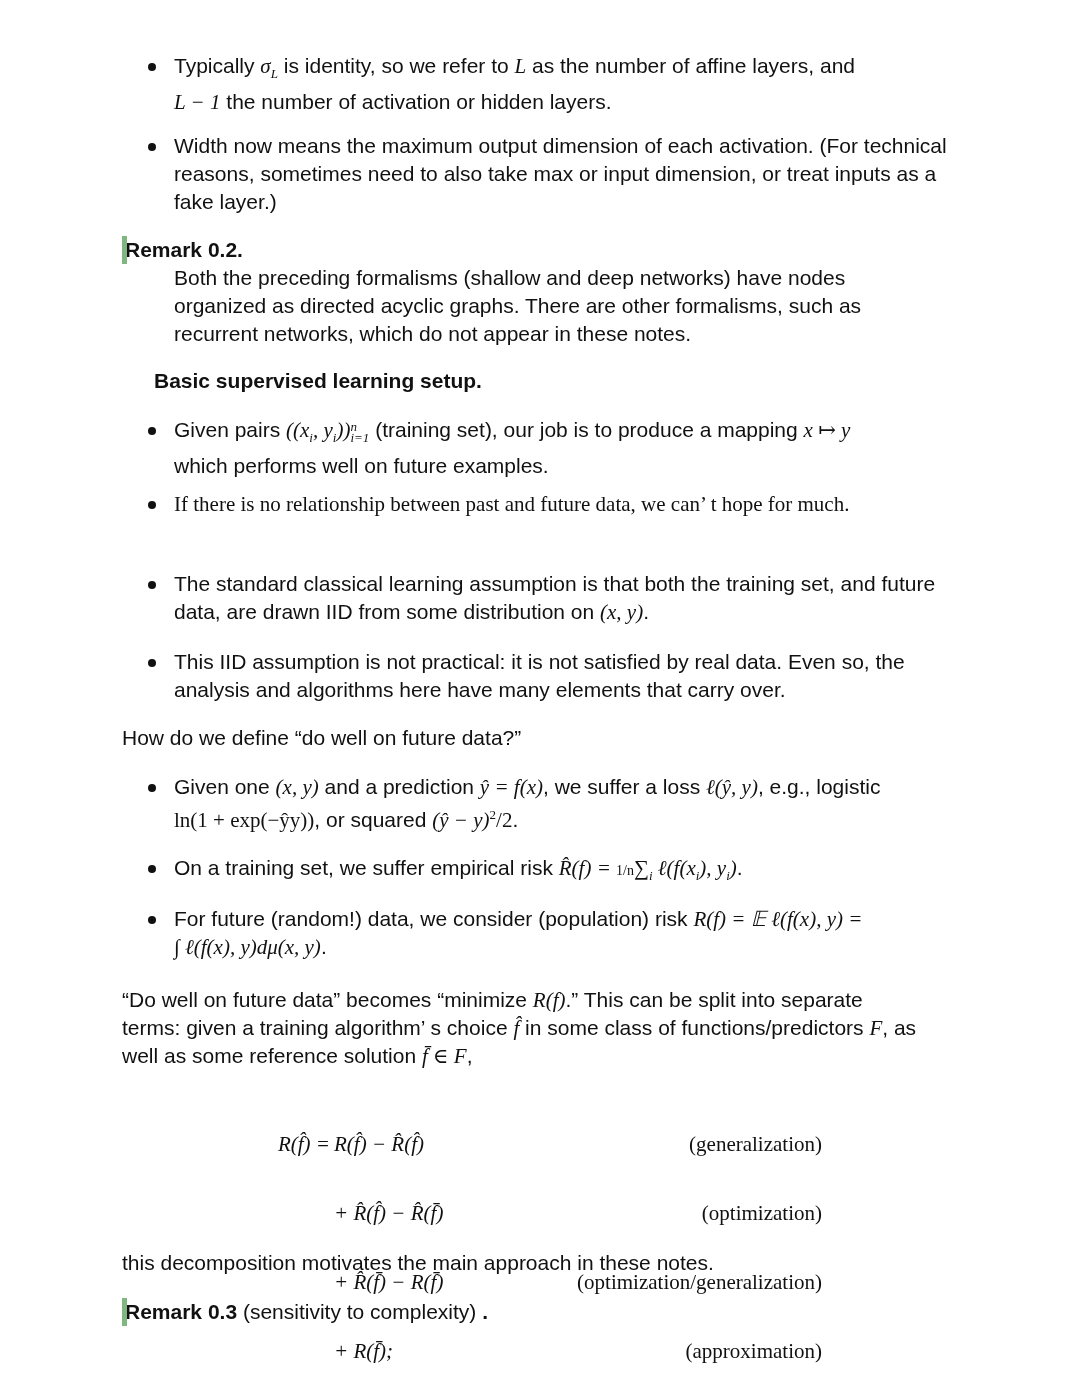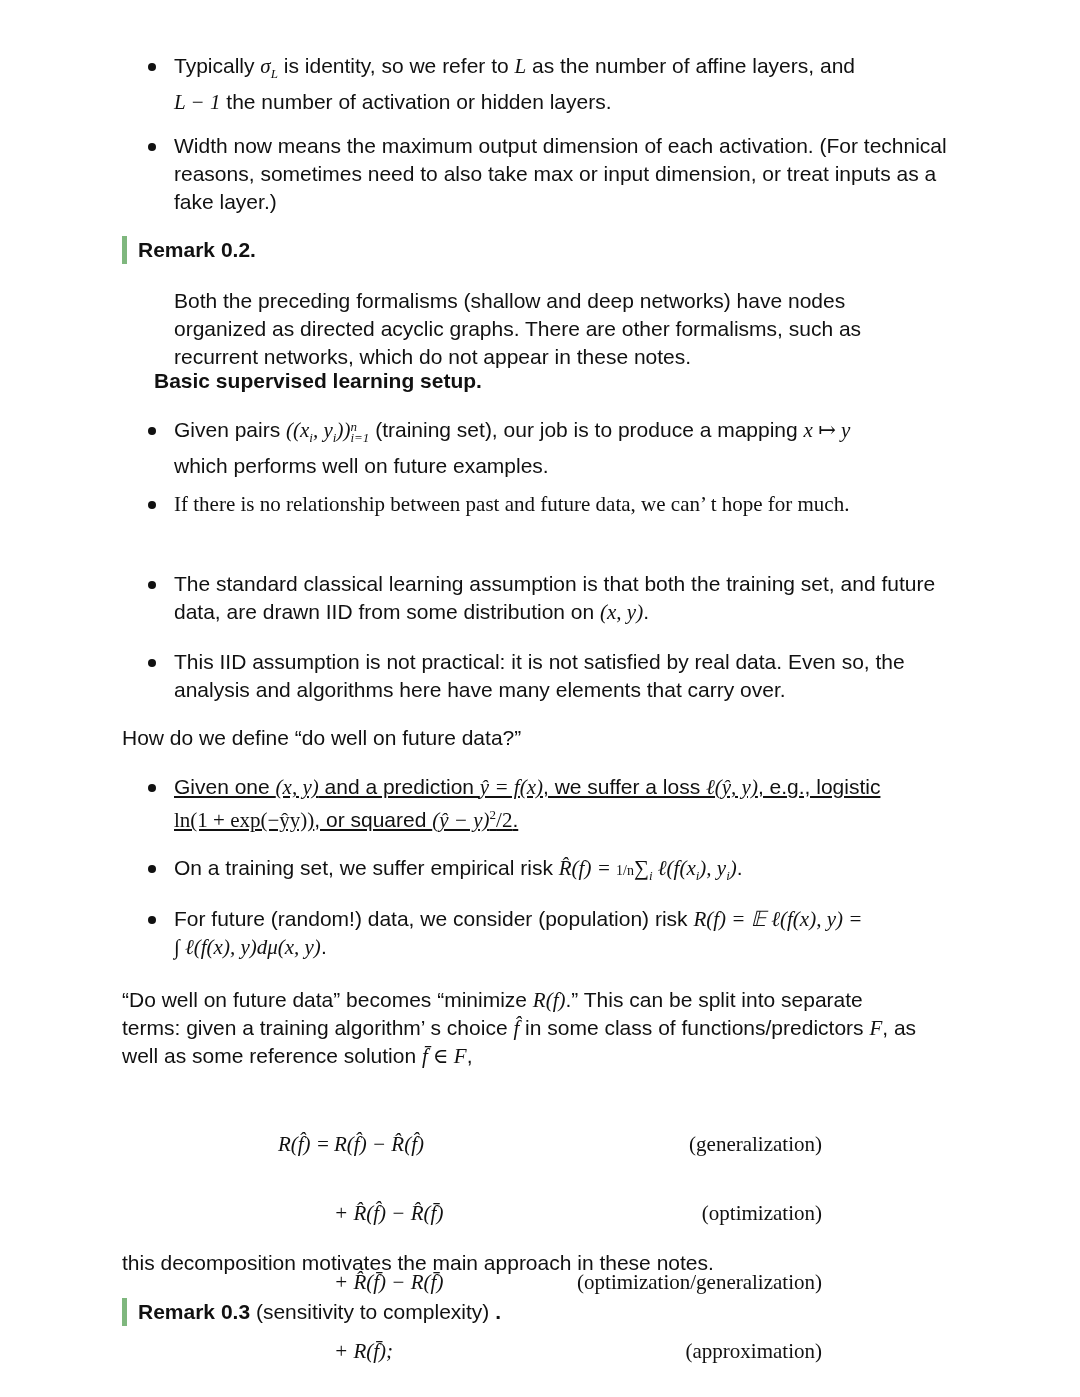--- a/index.html
+++ b/index.html
@@ -12,21 +12,21 @@
   .page { position: absolute; left: 0; top: 0; width: 1080px; height: 1278px; }
   .math { font-family: "Liberation Serif", "DejaVu Serif", serif; font-style: italic; }
   .mathr { font-family: "Liberation Serif", "DejaVu Serif", serif; font-style: normal; }
   .block { position: absolute; left: 122px; width: 840px; line-height: 28px; }
   .bullet { position: absolute; left: 148px; width: 815px; line-height: 28px; }
   .bullet .dot {
     position: absolute; left: 0; top: 11px; width: 8px; height: 8px; border-radius: 50%;
     background: #111;
   }
   .bullet .txt { margin-left: 26px; display: block; }
-  .remark-head { position: absolute; left: 122px; line-height: 28px; font-weight: bold; padding-left: 16px; }
+  .remark-head { position: absolute; left: 122px; line-height: 28px; font-weight: bold; padding-left: 3px; }
   .remark-head .bar {
     position: absolute; left: 0; top: 0; width: 5px; height: 28px; background: #7fb77e;
   }
   .remark-head .sub { font-weight: normal; }
   .remark-body { position: absolute; left: 174px; width: 760px; line-height: 28px; }
   .heading { position: absolute; left: 122px; font-weight: bold; line-height: 28px; }
   .eq { position: absolute; left: 250px; width: 572px; font-family: "Liberation Serif", "DejaVu Serif", serif; font-size: 21px; }
   .eq-row { position: relative; height: 33px; line-height: 33px; margin-top: 36px; }
   .eq-lhs { position: absolute; left: 0; width: 80px; text-align: right; }
   .eq-rhs { position: absolute; left: 84px; }
@@ -47,21 +47,21 @@
 
   <div class="bullet" style="top:132px;">
     <span class="dot"></span>
     <span class="txt">Width now means the maximum output dimension of each activation. (For technical reasons, sometimes need to also take max or input dimension, or treat inputs as a fake layer.)</span>
   </div>
 
   <div class="remark-head" style="top:236px;">
     <span class="bar"></span>
     <span>Remark 0.2.</span>
   </div>
-  <div class="remark-body" style="top:264px;margin-top:23px;">Both the preceding formalisms (shallow and deep networks) have nodes organized as directed acyclic graphs. There are other formalisms, such as recurrent networks, which do not appear in these notes.</div>
+  <div class="remark-body" style="top:264px;">Both the preceding formalisms (shallow and deep networks) have nodes organized as directed acyclic graphs. There are other formalisms, such as recurrent networks, which do not appear in these notes.</div>
 
   <div class="heading" style="top:367px;margin-left:32px;">Basic supervised learning setup.</div>
 
   <div class="bullet" style="top:416px;">
     <span class="dot"></span>
     <span class="txt">
       <span>Given pairs </span><span class="math"><span>((x</span><sub style="font-size:13px;">i</sub><span>, y</span><sub style="font-size:13px;">i</sub><span>))</span><span style="display:inline-block;vertical-align:middle;line-height:11px;font-size:13px;"><span style="display:block;">n</span><span style="display:block;">i=1</span></span></span><span> (training set), our job is to produce a mapping </span><span class="math">x ↦ y</span><br>
       <span>which performs well on future examples.</span>
     </span>
   </div>
@@ -78,21 +78,21 @@
     </span>
   </div>
 
   <div class="bullet" style="top:648px;">
     <span class="dot"></span>
     <span class="txt">This IID assumption is not practical: it is not satisfied by real data. Even so, the analysis and algorithms here have many elements that carry over.</span>
   </div>
 
   <div class="block" style="top:724px;">How do we define   “do well on future data?”</div>
 
-  <div class="bullet" style="top:773px;text-decoration:underline;">
+  <div class="bullet" style="top:773px;">
     <span class="dot"></span>
     <span class="txt">
       <span>Given one </span><span class="math">(x, y)</span><span> and a prediction </span><span class="math">ŷ = f(x)</span><span>, we suffer a loss </span><span class="math">ℓ(ŷ, y)</span><span>, e.g., logistic</span><br>
       <span class="mathr">ln(1 + exp(−ŷy))</span><span>, or squared </span><span class="math">(ŷ − y)</span><sup class="mathr" style="font-size:13px;">2</sup><span class="mathr">/2</span><span>.</span>
     </span>
   </div>
 
   <div class="bullet" style="top:854px;">
     <span class="dot"></span>
     <span class="txt">

